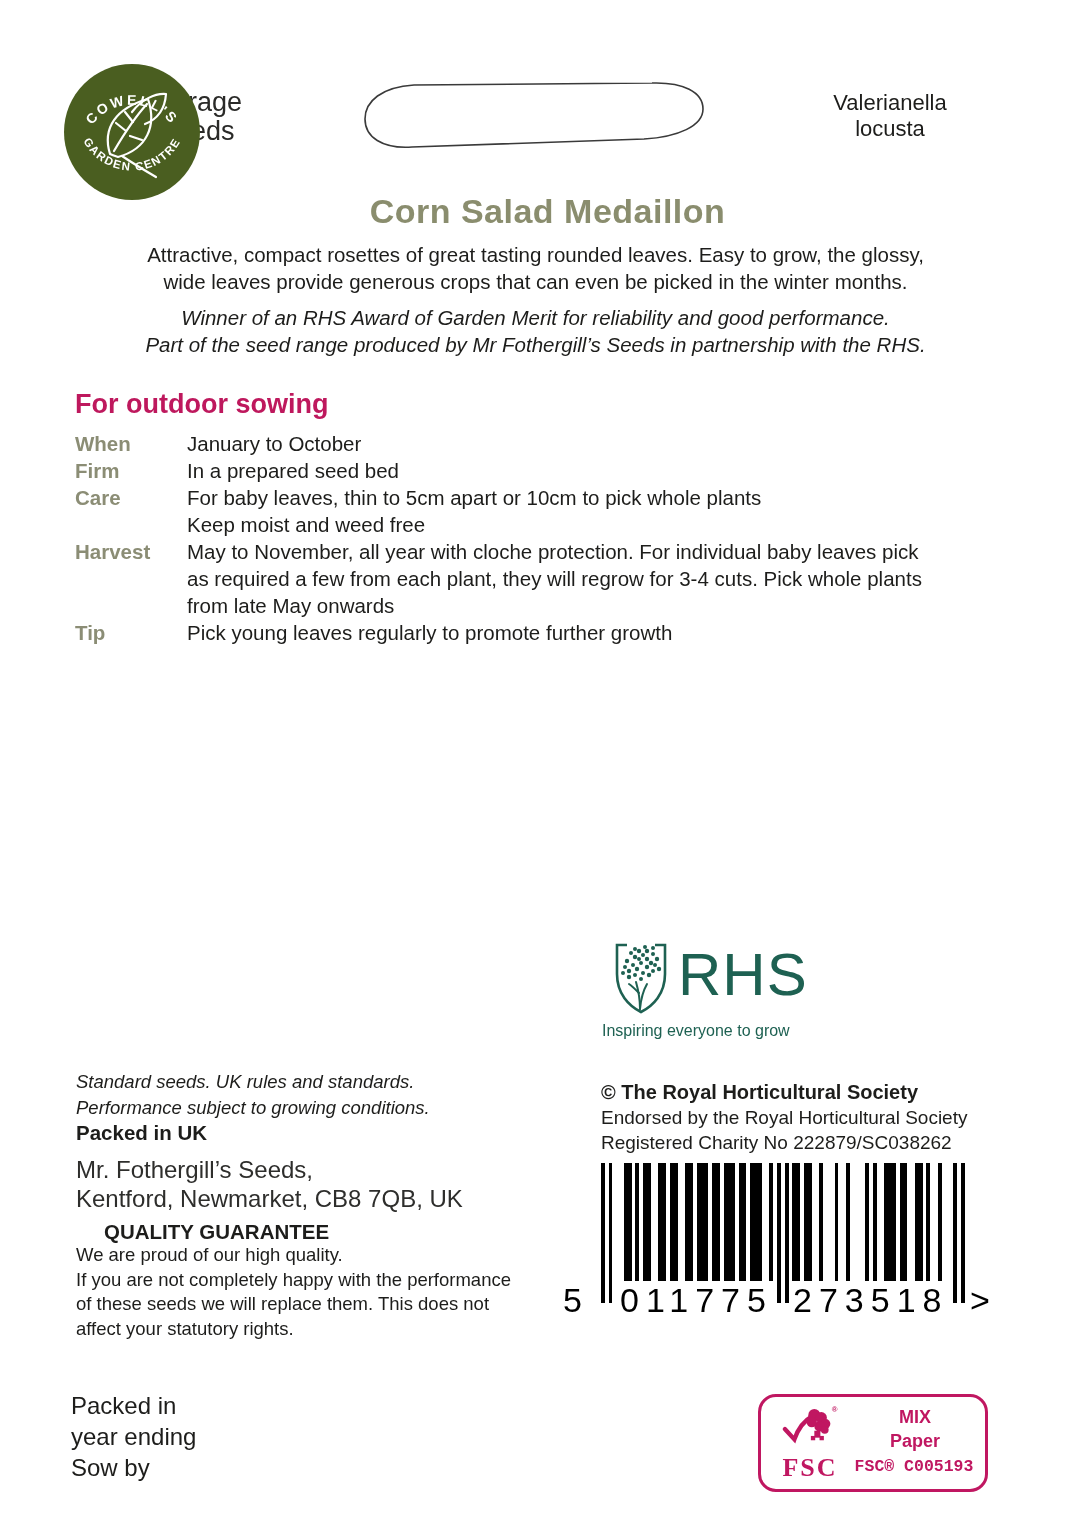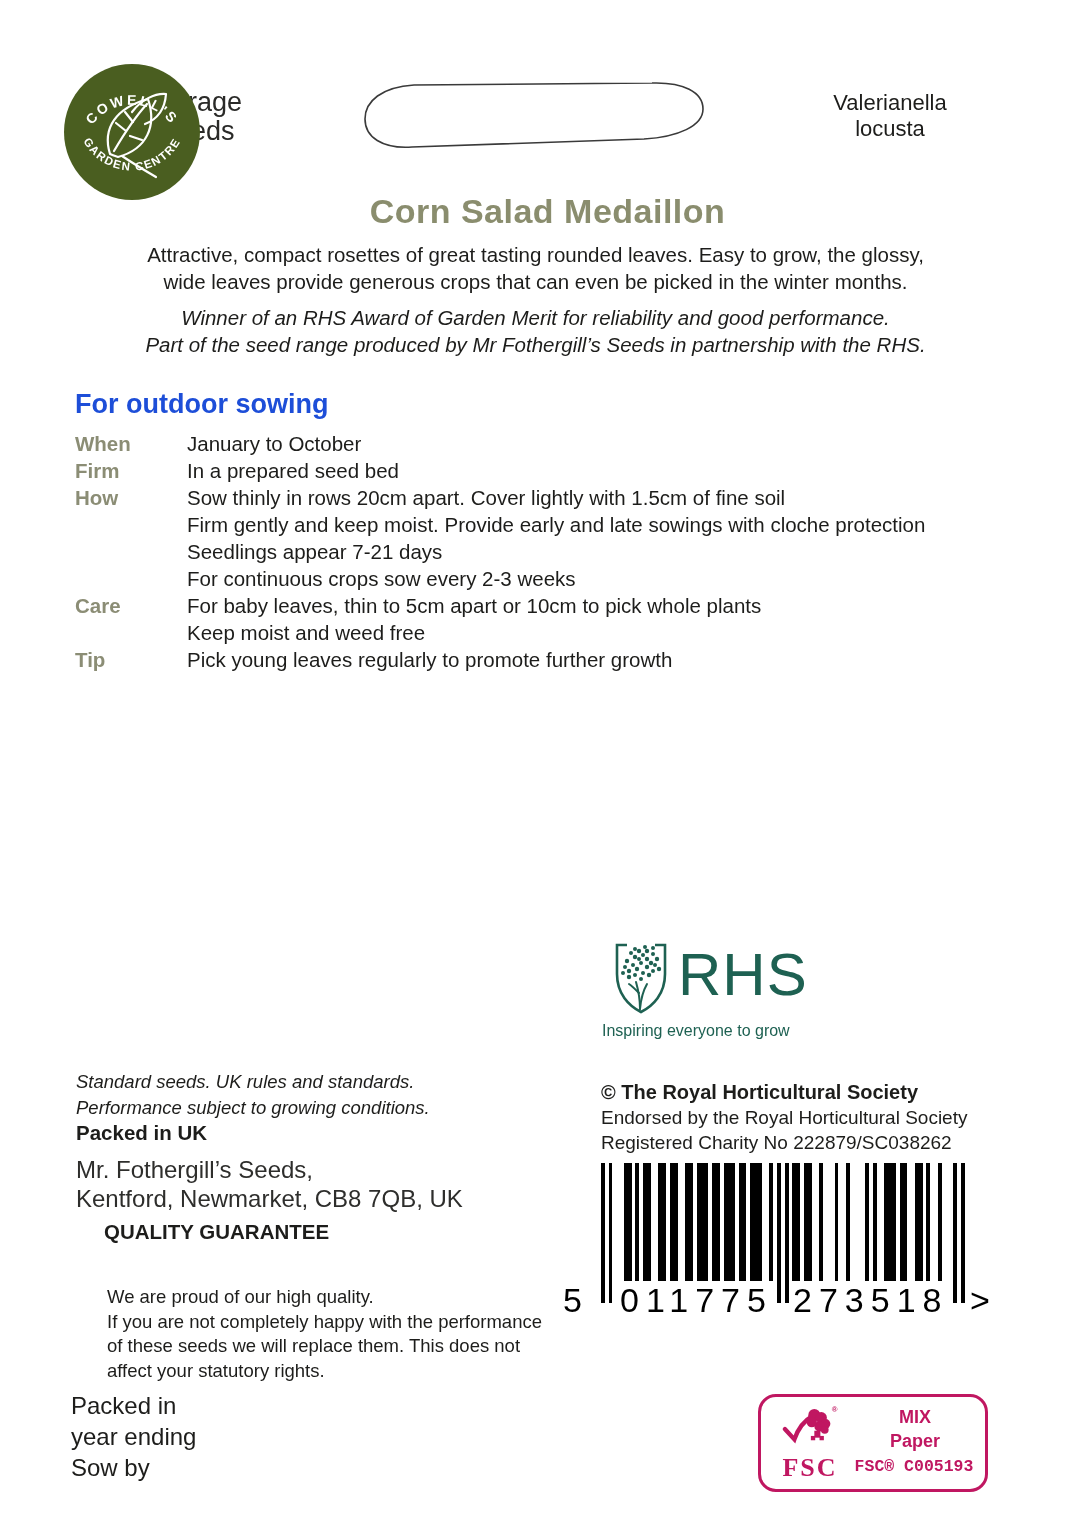--- a/index.html
+++ b/index.html
@@ -16,40 +16,40 @@
 
   
   .title{position:absolute;left:12px;top:192px;width:1071px;text-align:center;
          font-size:34px;font-weight:bold;color:#8a8d6e;letter-spacing:0.5px;}
   .descr{position:absolute;left:0;top:241px;width:1071px;text-align:center;
          font-size:20.5px;line-height:27px;white-space:pre-line;}
   .award{position:absolute;left:0;top:304px;width:1071px;text-align:center;
          font-size:20.5px;line-height:27px;font-style:italic;white-space:pre-line;}
 
   
-  .sowing-head{position:absolute;left:75px;top:389px;font-size:27px;font-weight:bold;color:#1d4ed8;}
+  .sowing-head{position:absolute;left:75px;top:389px;font-size:27px;font-weight:bold;color:#be185d;}
   .sowing-table{position:absolute;left:75px;top:430px;width:940px;}
   .s-row{display:flex;}
   .dt-label{flex:none;width:112px;font-size:20.5px;line-height:27px;font-weight:bold;color:#8b8d75;}
   .dt-value{font-size:20.5px;line-height:27px;white-space:pre-line;color:#1d1d1b;}
 
   
   .rhs-logo{position:absolute;left:608px;top:938px;width:200px;height:84px;}
   .rhs-shield{position:absolute;left:0;top:3px;width:66px;height:80px;}
   .rhs-word{position:absolute;left:70px;top:2px;font-size:60px;font-weight:400;color:#1e6152;letter-spacing:1px;text-align:right;}
   .rhs-tagline{position:absolute;left:602px;top:1022px;font-size:16px;color:#1e6152;}
 
   
   .std-seeds{position:absolute;left:76px;top:1069px;font-size:18.5px;line-height:26px;
              font-style:italic;white-space:pre-line;}
   .packed-uk{position:absolute;left:76px;top:1121px;font-size:20.5px;font-weight:bold;}
   .address{position:absolute;left:76px;top:1155px;font-size:24px;line-height:29px;
            color:#2e2e2c;white-space:pre-line;}
   .qg-head{position:absolute;left:76px;top:1220px;font-size:20.5px;font-weight:bold;margin-left:28px;}
-  .qg-body{position:absolute;left:76px;top:1285px;font-size:18.5px;line-height:24.5px;white-space:pre-line;margin-left:31px;}
+  .qg-body{position:absolute;left:76px;top:1243px;font-size:18.5px;line-height:24.5px;white-space:pre-line;}
 
   
   .rhs-copy{position:absolute;left:601px;top:1081px;font-size:20px;font-weight:bold;}
   .rhs-endorsed{position:absolute;left:601px;top:1107px;font-size:19px;}
   .rhs-charity{position:absolute;left:601px;top:1132px;font-size:19px;}
 
   
   .barcode{position:absolute;left:560px;top:1163px;width:440px;height:155px;}
   .bc-bars{position:absolute;left:41px;top:0;display:flex;align-items:flex-start;}
   .bc-mod{width:3.84px;height:118px;}
@@ -128,30 +128,29 @@
   <div class="sowing-table">
     <div class="s-row">
       <div class="dt-label">When</div>
       <div class="dt-value">January to October</div>
     </div>
     <div class="s-row">
       <div class="dt-label">Firm</div>
       <div class="dt-value">In a prepared seed bed</div>
     </div>
     <div class="s-row">
-      <div class="dt-label">How</div>
-      <div class="dt-value">Sow thinly in rows 20cm apart. Cover lightly with 1.5cm of fine soil
-Firm gently and keep moist. Provide early and late sowings with cloche protection
-Seedlings appear 7-21 days
-For continuous crops sow every 2-3 weeks</div>
-    </div>
-    <div class="s-row">
       <div class="dt-label">Care</div>
       <div class="dt-value">For baby leaves, thin to 5cm apart or 10cm to pick whole plants
 Keep moist and weed free</div>
+    </div>
+    <div class="s-row">
+      <div class="dt-label">Harvest</div>
+      <div class="dt-value">May to November, all year with cloche protection. For individual baby leaves pick
+as required a few from each plant, they will regrow for 3-4 cuts. Pick whole plants
+from late May onwards</div>
     </div>
     <div class="s-row">
       <div class="dt-label">Tip</div>
       <div class="dt-value">Pick young leaves regularly to promote further growth</div>
     </div>
   </div>
 
   <div class="rhs-logo">
     <svg class="rhs-shield" viewBox="0 0 64 80">
       <path d="M18,4 L8,4 L8,33 C8,53 20,65 32,71 C44,65 56,53 56,33 L56,4 L46,4" fill="none" stroke="#1e6152" stroke-width="2.6"></path>

